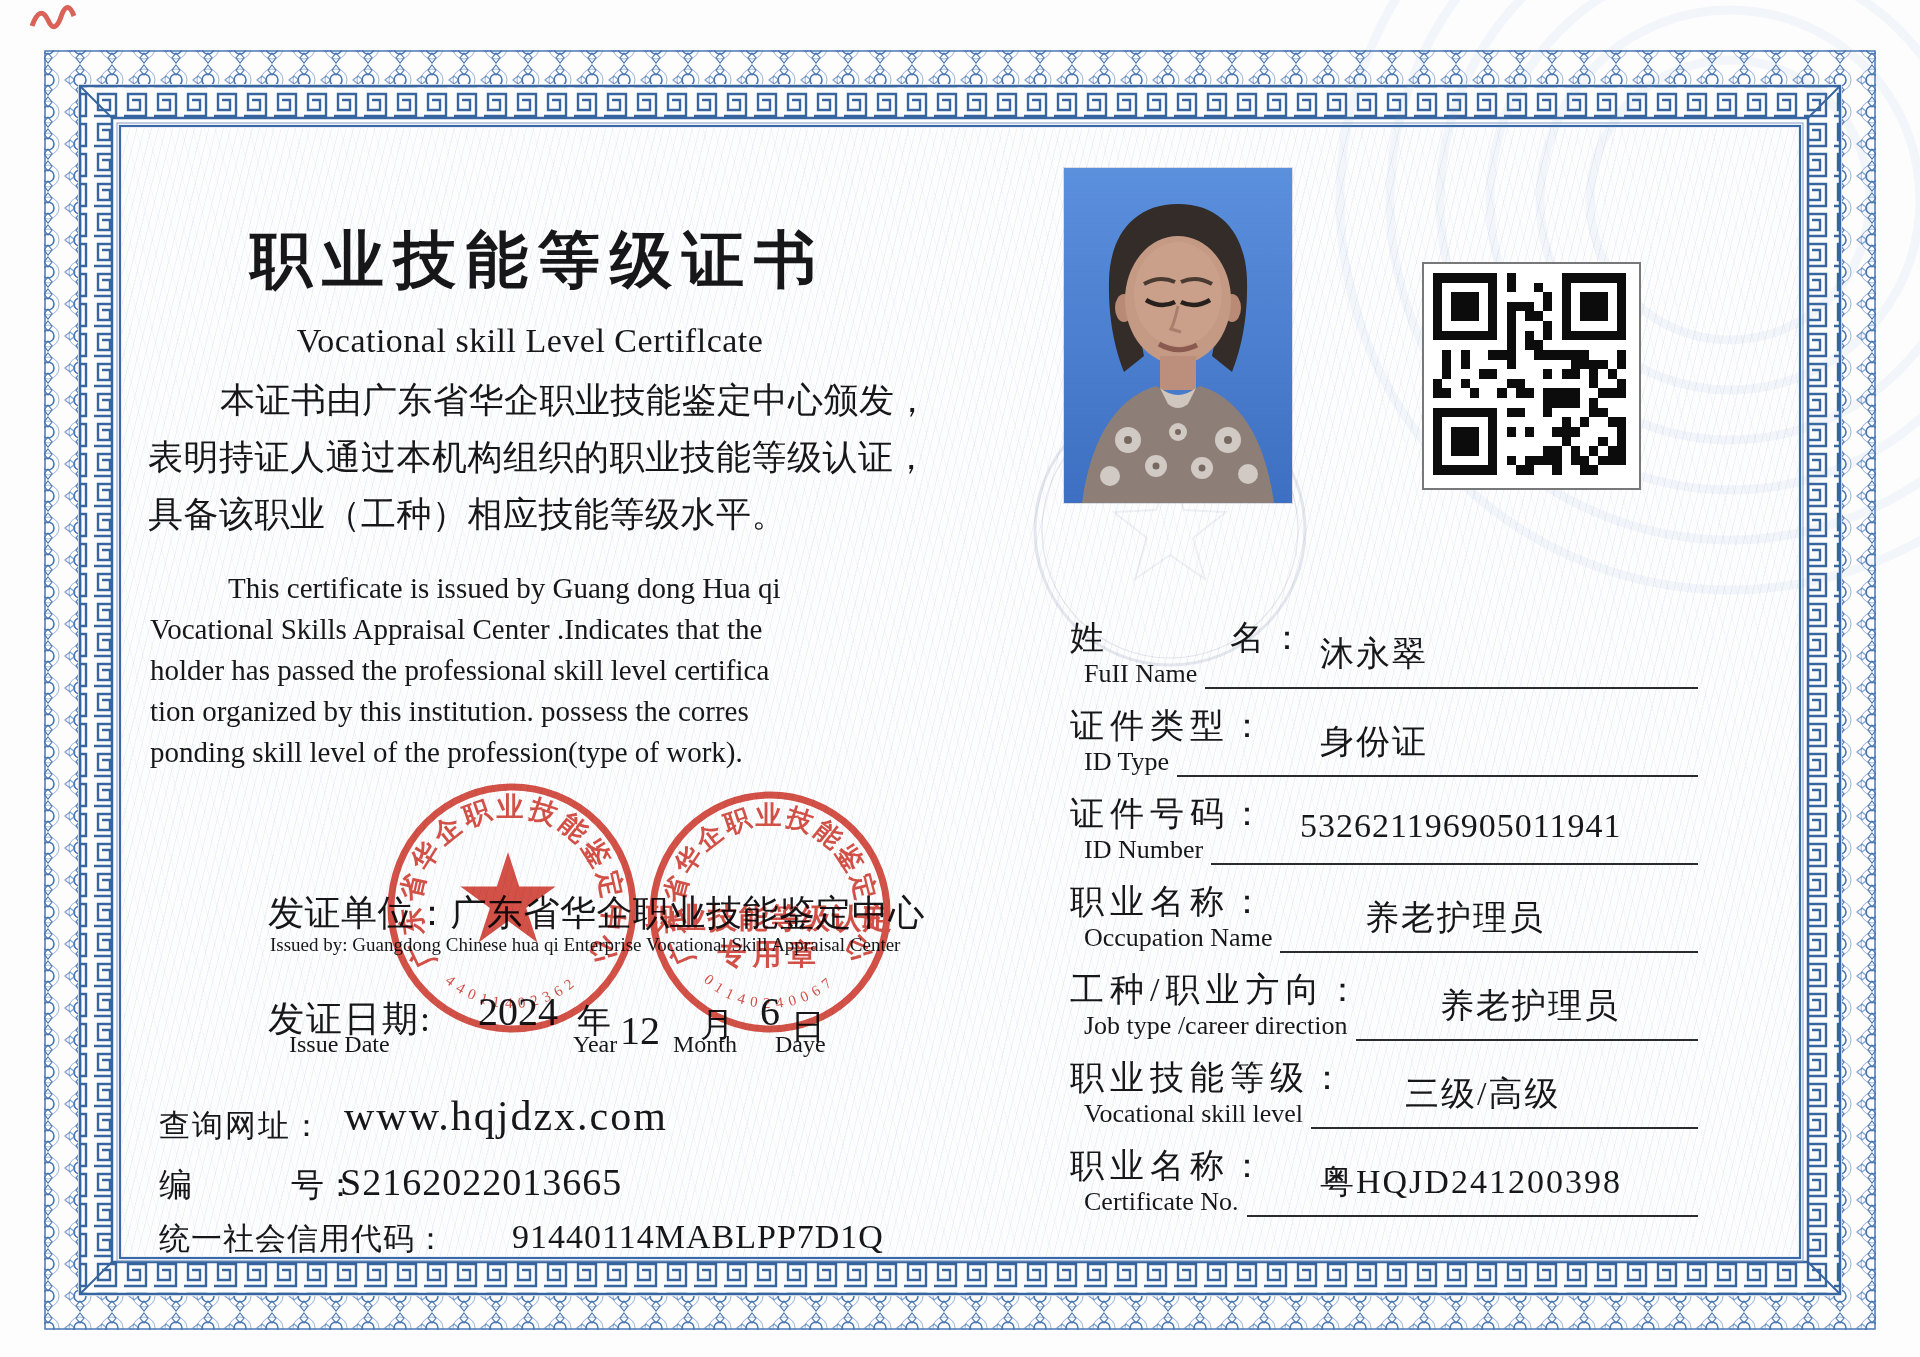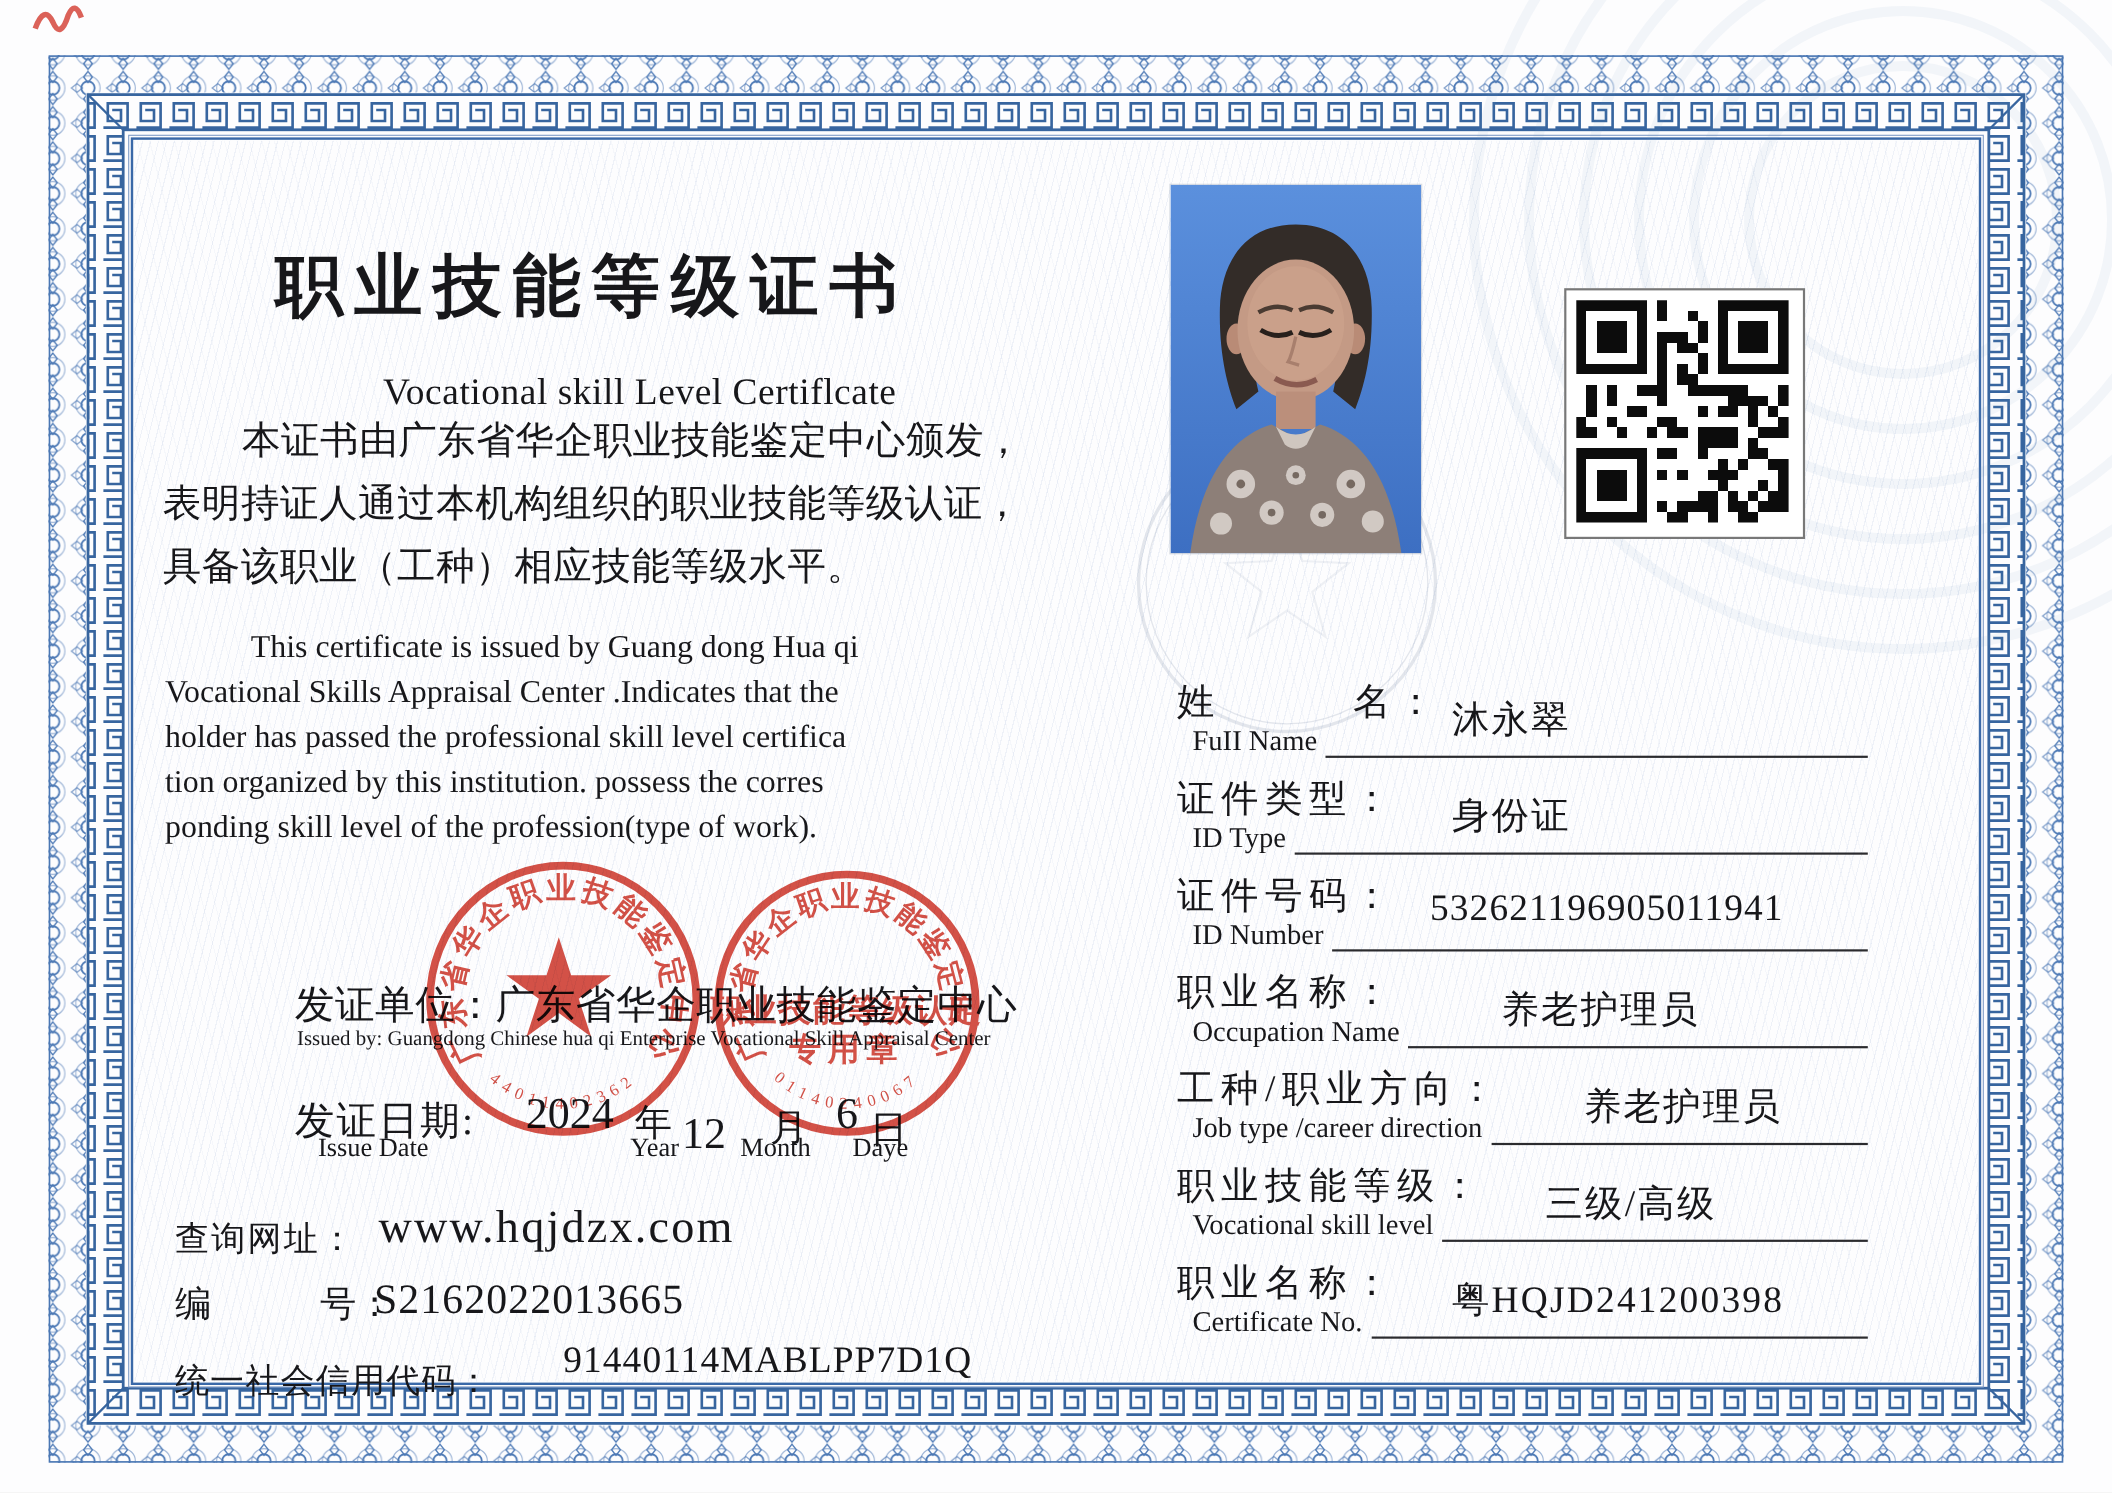--- a/index.html
+++ b/index.html
@@ -14,42 +14,42 @@
     left:122px;top:128px;width:1676px;height:1128px;
     background:
       repeating-linear-gradient(104deg, rgba(110,140,195,0.10) 0 1px, rgba(255,255,255,0) 1px 7px),
       repeating-linear-gradient(76deg, rgba(110,140,195,0.05) 0 1px, rgba(255,255,255,0) 1px 11px);
   }
   .title-zh{
     left:250px;top:218px;width:530px;text-align:center;
     font-size:62px;font-weight:600;letter-spacing:10px;white-space:nowrap;
   }
   .title-en{
-    left:245px;top:338px;width:570px;text-align:right;
+    left:245px;top:322px;width:570px;text-align:center;
     font-size:34px;letter-spacing:.5px;white-space:nowrap;
   }
   .para-zh{left:148px;top:372px;width:800px;font-size:35px;line-height:57px;letter-spacing:.5px;}
   .para-zh .ln{white-space:nowrap;}
   .para-zh .ln:first-child{text-indent:72px;}
   .para-en{left:150px;top:568px;width:680px;font-size:29px;line-height:41px;}
   .para-en .ln{white-space:nowrap;}
   .para-en .ln:first-child{text-indent:78px;}
   .issuer-zh{left:268px;top:889px;font-size:36px;letter-spacing:.5px;white-space:nowrap;}
   .issuer-en{left:270px;top:934px;font-size:19px;white-space:nowrap;text-align:right;}
   .datebar span{position:absolute;white-space:nowrap;}
   .d-label{left:268px;top:995px;font-size:36px;letter-spacing:2px;}
   .d-sub{font-size:24px;}
   .d-num{font-size:40px;}
   .d-unit{font-size:34px;}
   .footrow{white-space:nowrap;}
   .f-q-label{left:159px;top:1105px;font-size:31px;letter-spacing:2px;}
   .f-q-value{left:344px;top:1092px;font-size:42px;letter-spacing:2px;font-weight:500;}
   .f-s-label{left:159px;top:1163px;font-size:33px;}
   .f-s-value{left:340px;top:1160px;font-size:38px;letter-spacing:1px;}
-  .f-c-label{left:159px;top:1218px;font-size:31px;letter-spacing:1px;margin-top:16px;}
+  .f-c-label{left:159px;top:1218px;font-size:31px;letter-spacing:1px;}
   .f-c-value{left:512px;top:1218px;font-size:34px;letter-spacing:1px;}
   
   .frow{position:absolute;left:1070px;width:628px;height:86px;}
   .fzh{position:absolute;left:0;top:0;font-size:34px;letter-spacing:6px;white-space:nowrap;}
   .fen{font-size:26px;white-space:nowrap;padding-left:14px;}
   .fbot{position:absolute;left:0;right:0;top:40px;display:flex;align-items:flex-end;}
   .fline{flex:1;border-bottom:2px solid #2b2b2e;height:32px;margin-left:8px;}
   .fval{position:absolute;top:16px;font-size:34px;letter-spacing:2px;white-space:nowrap;}
   
   .photo{left:1064px;top:168px;width:228px;height:335px;box-shadow:0 0 0 1px rgba(120,130,150,.25);}

